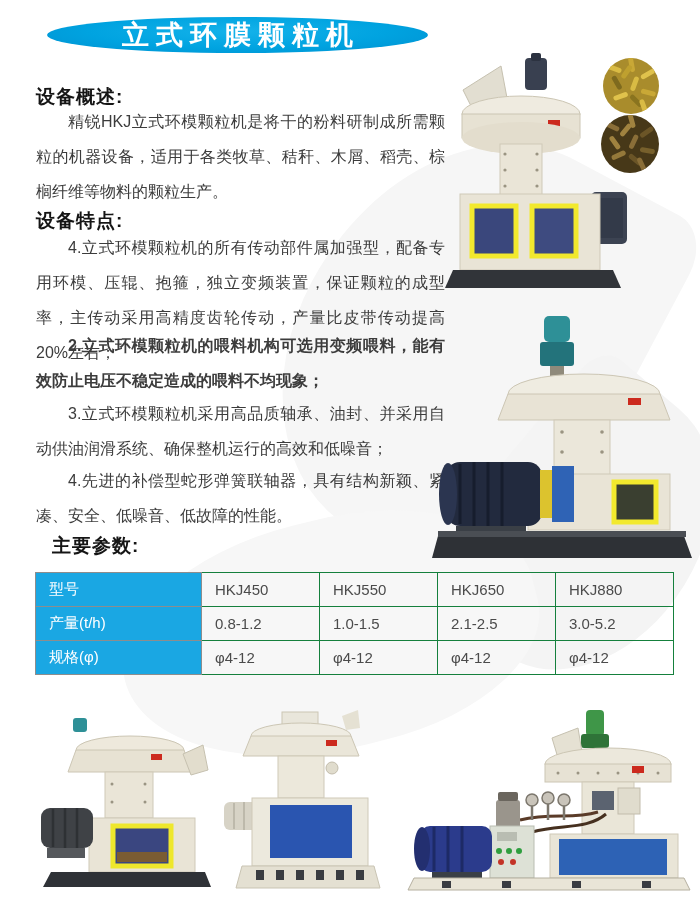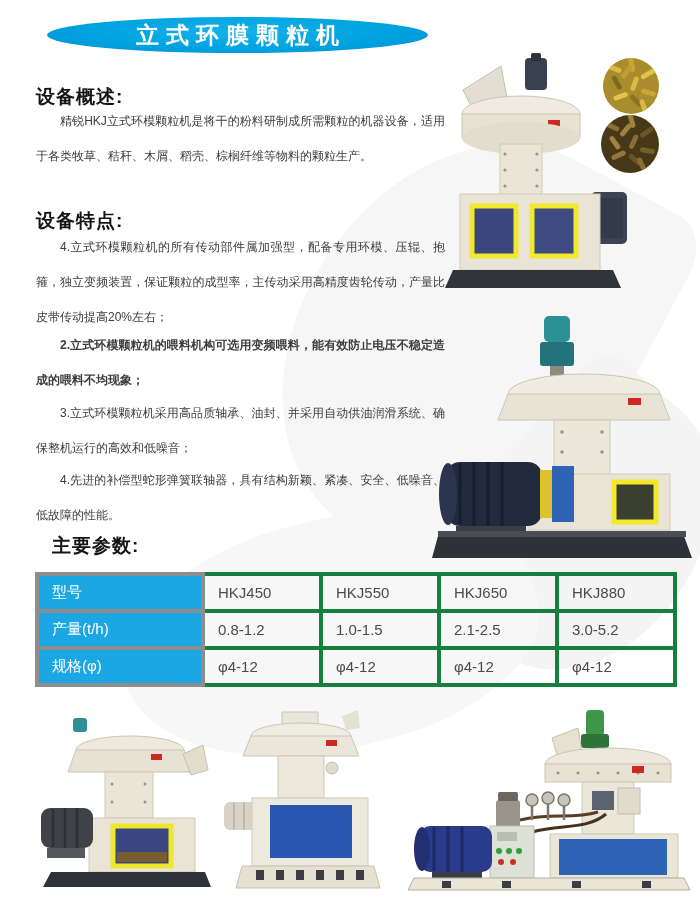--- a/index.html
+++ b/index.html
@@ -17,48 +17,48 @@
   .layer{position:absolute;z-index:2;}
 
   
   .banner{
     left:47px;top:17px;width:381px;height:36px;
     background:radial-gradient(ellipse at 50% 40%, #14b2ea 0%, #00a3e0 55%, #0090d0 100%);
     border-radius:50%;
     display:flex;align-items:center;justify-content:center;
   }
   .banner span{
-    color:#ffffff;font-size:23px;font-weight:bold;letter-spacing:7px;
+    color:#ffffff;font-size:27px;font-weight:bold;letter-spacing:7px;
     text-indent:7px;white-space:nowrap;
   }
 
   
   .heading{
     font-size:19px;font-weight:bold;color:#151515;letter-spacing:1px;white-space:nowrap;
   }
   .para{
-    width:409px;font-size:12px;color:#3c3c3c;line-height:35px;
+    width:409px;font-size:16px;color:#3c3c3c;line-height:35px;
     text-align:justify;text-indent:2em;
   }
   #overview-heading{left:36px;top:84px;}
   #overview-text{left:36px;top:104px;}
   #features-heading{left:36px;top:208px;}
   #feature-1{left:36px;top:230px;}
   #feature-2{left:36px;top:328px;font-weight:bold;}
   #feature-3{left:36px;top:396px;}
   #feature-4{left:36px;top:463px;}
   #params-heading{left:52px;top:533px;}
 
   
   .params-table{
     left:35px;top:572px;width:637px;
     border-collapse:collapse;table-layout:fixed;
   }
   .params-table td{
-    border:4px solid #15803d;height:33px;
+    border:1px solid #15803d;height:33px;
     font-size:15px;color:#4b4b4b;
     padding:0 0 0 13px;vertical-align:middle;
     background:transparent;
   }
   .params-table td.rowlabel{
     background:#1aa7e3;color:#ffffff;border-color:#8d8d8d;
   }
   .params-table col.c0{width:166px;}
   .params-table col.cn{width:118px;}
 

